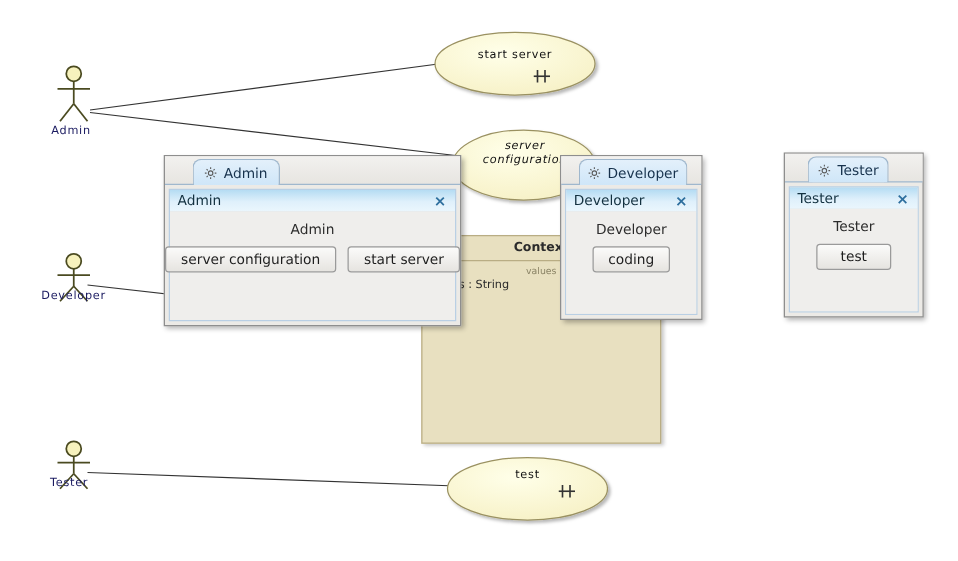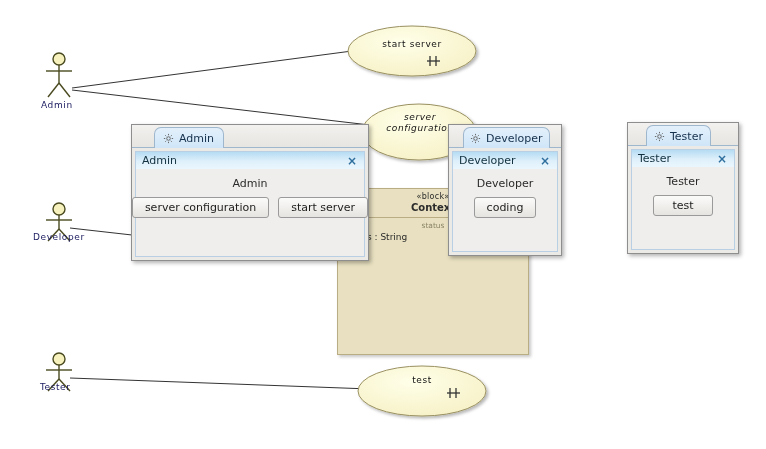--- a/index.html
+++ b/index.html
@@ -198,26 +198,25 @@
     <div class="actor-label" style="left:40px;top:382px;">Tester</div>
 
     <div class="uc-label" style="left:352px;top:39px;width:120px;">start server</div>
     <div class="uc-label" style="left:364px;top:112px;width:112px;font-style:italic;">server
 configuration</div>
     <div class="uc-label" style="left:366px;top:253px;width:112px;">coding</div>
     <div class="uc-label" style="left:362px;top:375px;width:120px;">test</div>
 
     <div class="block" id="blk" style="left:337px;top:188px;width:190px;height:165px;">
       <div class="block-hdr">
-        <span class="block-stereo">«block»</span>
         <span class="block-name">Context</span>
       </div>
       <div class="block-sep"></div>
       <div class="block-compartment">
-        <span class="block-comp-title">status</span>
+        <span class="block-comp-title">values</span>
         <div class="block-attr">status : String</div>
       </div>
     </div>
   </div>
 
   <div class="window" id="win-admin" style="left:131px;top:124px;width:236px;height:135px;">
     <div class="win-tabstrip">
       <div class="win-tab">
         <span class="tab-icon">
           <svg viewBox="0 0 16 16" width="11" height="11">

